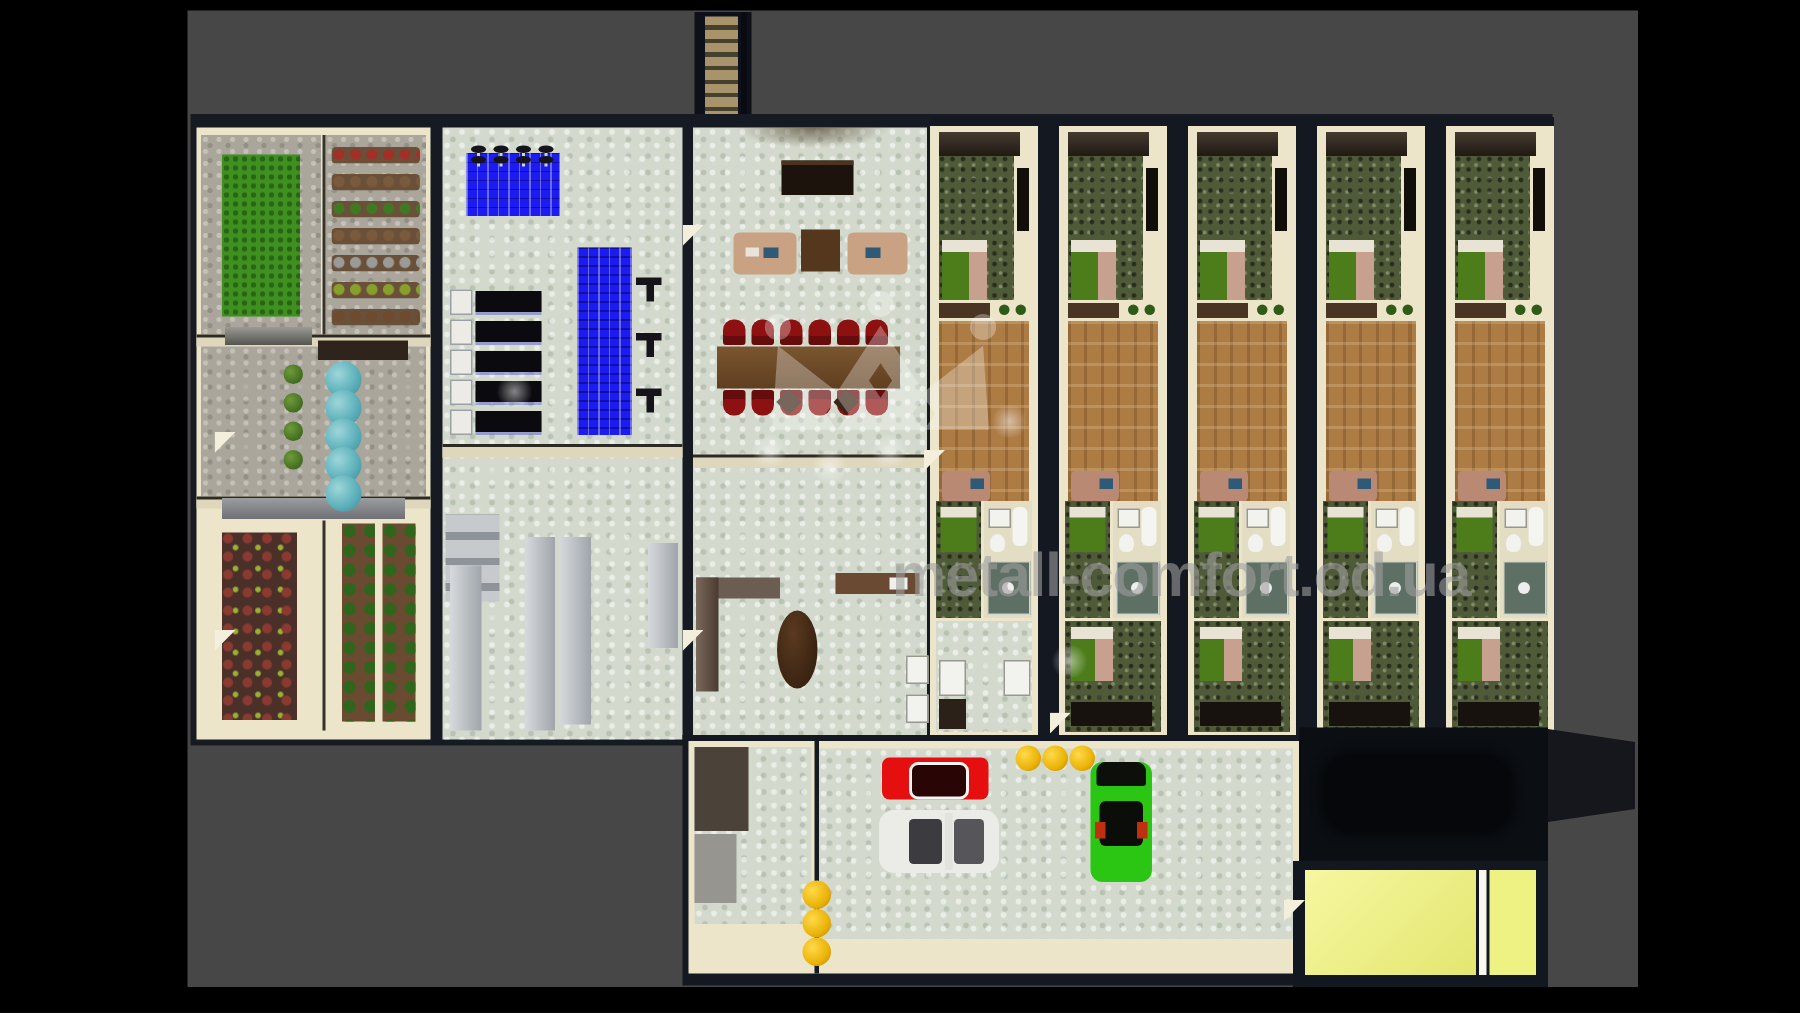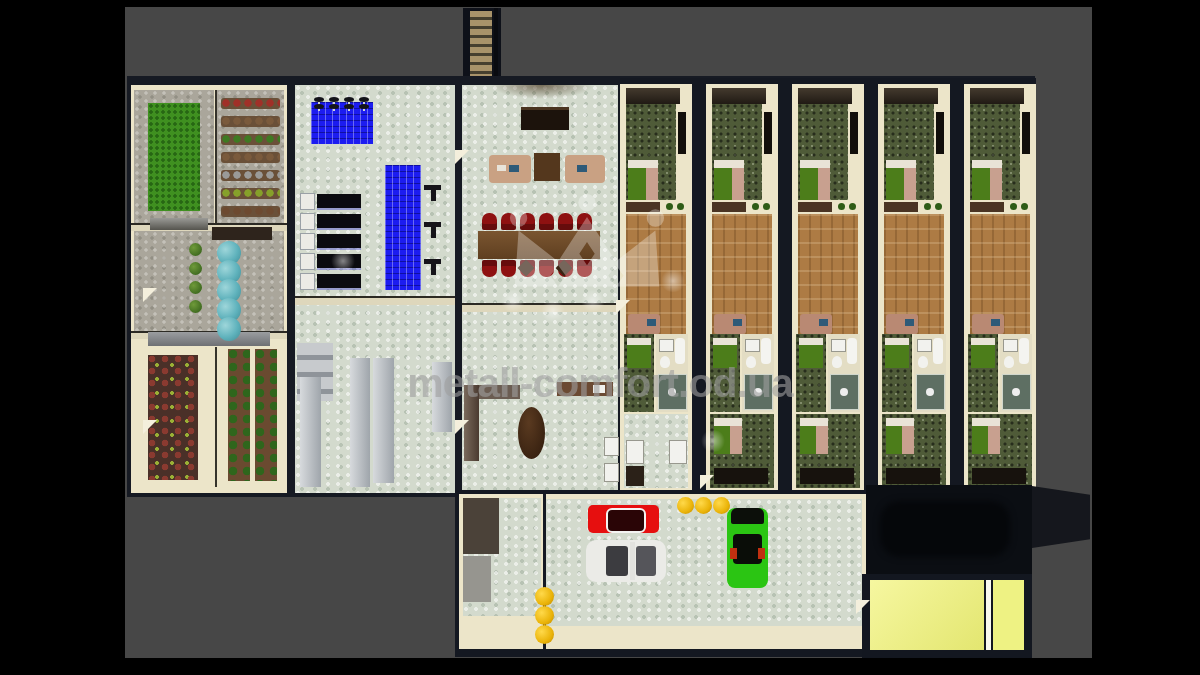--- a/index.html
+++ b/index.html
@@ -404,21 +404,21 @@
     <g fill="#ffffff" fill-rule="evenodd">
       <circle cx="14" cy="27" r="9"></circle>
       <circle cx="85" cy="11" r="9"></circle>
       <circle cx="156" cy="27" r="9"></circle>
       <path d="M10,98 L14,40 L55,72 L85,26 L115,72 L156,40 L160,98 Z
                M55,76 L63,87 L55,98 L47,87 Z
                M115,76 L123,87 L115,98 L107,87 Z
                M85,52 L93,64 L85,76 L77,64 Z"></path>
     </g>
   </svg>
-  <div class="abs wm-url" style="left:220px;top:360px;width:760px;">metall-comfort.od.ua</div>
+  <div class="abs wm-url" style="left:220px;top:360px;width:760px;text-align:right;">metall-comfort.od.ua</div>
 
 <div class="abs" style="left: 500px; top: 290px; width: 26px; height: 22px; border-radius: 50%; background: radial-gradient(circle, rgba(255, 255, 255, 0.5), transparent 70%);"></div>
     <div class="abs" style="left: 540px; top: 300px; width: 26px; height: 22px; border-radius: 50%; background: radial-gradient(circle, rgba(255, 255, 255, 0.5), transparent 70%);"></div>
     <div class="abs" style="left: 580px; top: 290px; width: 26px; height: 22px; border-radius: 50%; background: radial-gradient(circle, rgba(255, 255, 255, 0.5), transparent 70%);"></div>
     <div class="abs" style="left: 330px; top: 250px; width: 26px; height: 22px; border-radius: 50%; background: radial-gradient(circle, rgba(255, 255, 255, 0.5), transparent 70%);"></div>
     <div class="abs" style="left: 660px; top: 270px; width: 26px; height: 22px; border-radius: 50%; background: radial-gradient(circle, rgba(255, 255, 255, 0.5), transparent 70%);"></div>
     <div class="abs" style="left: 700px; top: 430px; width: 26px; height: 22px; border-radius: 50%; background: radial-gradient(circle, rgba(255, 255, 255, 0.5), transparent 70%);"></div>
     <div class="abs" style="left: 143px; top: 288px; width: 14px; height: 14px; background: rgb(244, 239, 220); clip-path: polygon(0px 0px, 100% 0px, 0px 100%);"></div>
     <div class="abs" style="left: 143px; top: 420px; width: 14px; height: 14px; background: rgb(244, 239, 220); clip-path: polygon(0px 0px, 100% 0px, 0px 100%);"></div>
     <div class="abs" style="left: 455px; top: 150px; width: 14px; height: 14px; background: rgb(244, 239, 220); clip-path: polygon(0px 0px, 100% 0px, 0px 100%);"></div>

